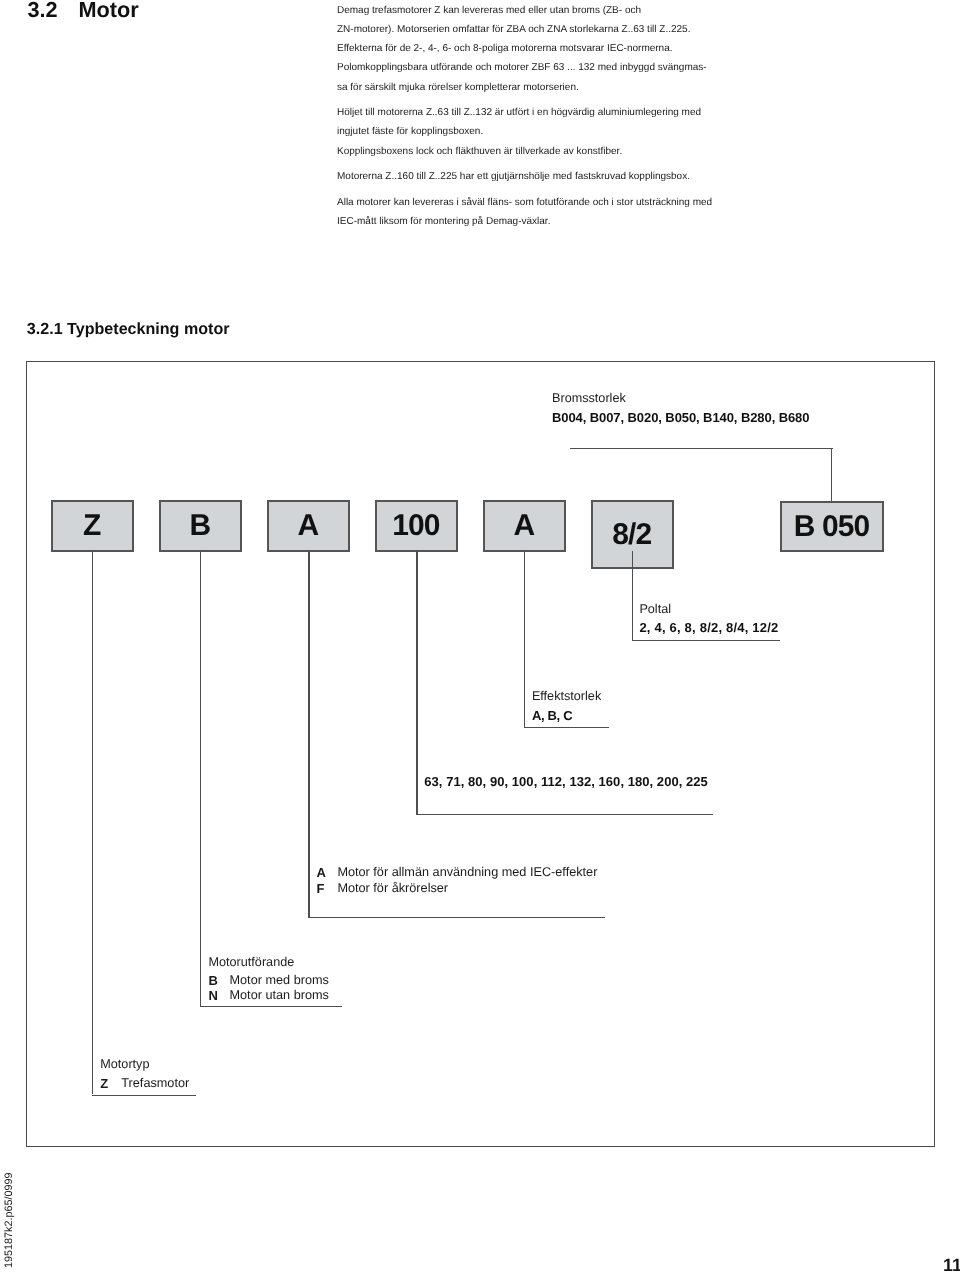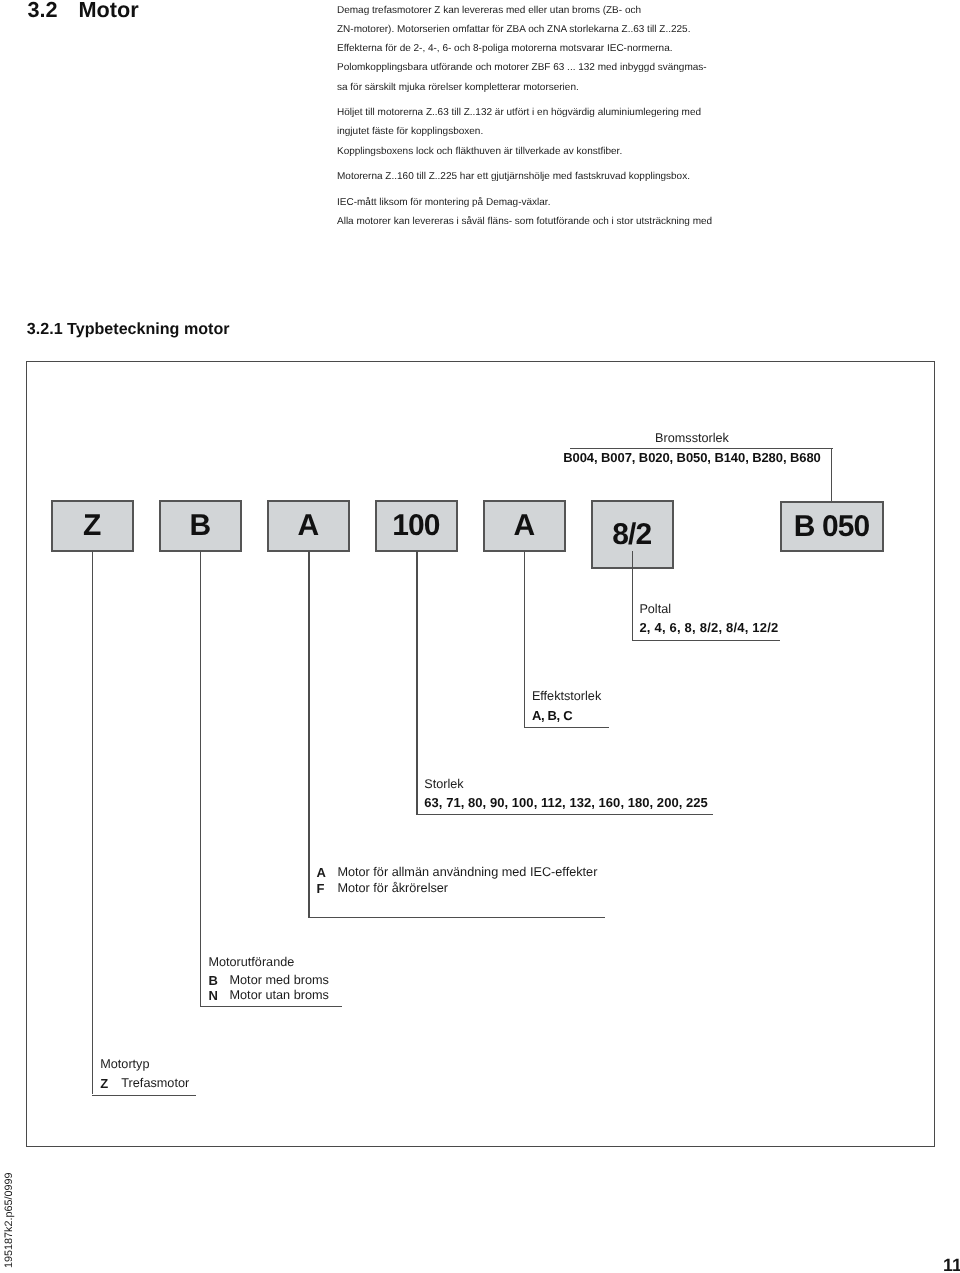--- a/index.html
+++ b/index.html
@@ -89,21 +89,21 @@
 
   
   #l-design-v{left:199.6px;top:550.5px;height:455px;}
   #l-design-h{left:199.6px;top:1006px;width:142px;}
 
   
   #l-type-v{left:91.6px;top:550.5px;height:543.5px;}
   #l-type-h{left:91.6px;top:1094.5px;width:104.5px;}
 
   
-  #ann-brake{left:552px;top:428px;width:280px;text-align:center;}
+  #ann-brake{left:552px;top:388px;width:280px;text-align:left;}
   #ann-pole{left:639.4px;top:598.8px;}
   #ann-power{left:531.9px;top:686px;}
   #ann-frame{left:424.3px;top:773.6px;}
   #ann-usage{left:316.4px;top:861.6px;}
   #ann-design{left:208.5px;top:951.6px;}
   #ann-type{left:100.3px;top:1054.3px;}
 
   
   #docid{position:absolute;left:3.5px;top:1268px;font-size:10.8px;line-height:11px;
          transform:rotate(-90deg);transform-origin:0 0;will-change:opacity;white-space:nowrap;color:#1a1a1a;}
@@ -128,22 +128,22 @@
     </p>
     <p>
       <span class="ln">Höljet till motorerna Z..63 till Z..132 är utfört i en högvärdig aluminiumlegering med</span>
       <span class="ln">ingjutet fäste för kopplingsboxen.</span>
       <span class="ln">Kopplingsboxens lock och fläkthuven är tillverkade av konstfiber.</span>
     </p>
     <p>
       <span class="ln">Motorerna Z..160 till Z..225 har ett gjutjärnshölje med fastskruvad kopplingsbox.</span>
     </p>
     <p>
+      <span class="ln">Alla motorer kan levereras i såväl fläns- som fotutförande och i stor utsträckning med</span>
       <span class="ln">IEC-mått liksom för montering på Demag-växlar.</span>
-      <span class="ln">Alla motorer kan levereras i såväl fläns- som fotutförande och i stor utsträckning med</span>
     </p>
   </div>
 
   <div id="sub-head">
     <span>3.2.1</span>
     <span>Typbeteckning motor</span>
   </div>
 
   <div id="frame">
     <i class="fe-top"></i>
@@ -190,21 +190,20 @@
     <div class="t1">Poltal</div>
     <div class="t2">2, 4, 6, 8, 8/2, 8/4, 12/2</div>
   </div>
 
   <div class="ann" id="ann-power">
     <div class="t1">Effektstorlek</div>
     <div class="t2">A, B, C</div>
   </div>
 
   <div class="ann" id="ann-frame">
-    <div class="t1">Storlek</div>
     <div class="t2">63, 71, 80, 90, 100, 112, 132, 160, 180, 200, 225</div>
   </div>
 
   <div class="ann" id="ann-usage">
     <div class="row">
       <span class="k">A</span>
       <span class="v">Motor för allmän användning med IEC-effekter</span>
     </div>
     <div class="row">
       <span class="k">F</span>

